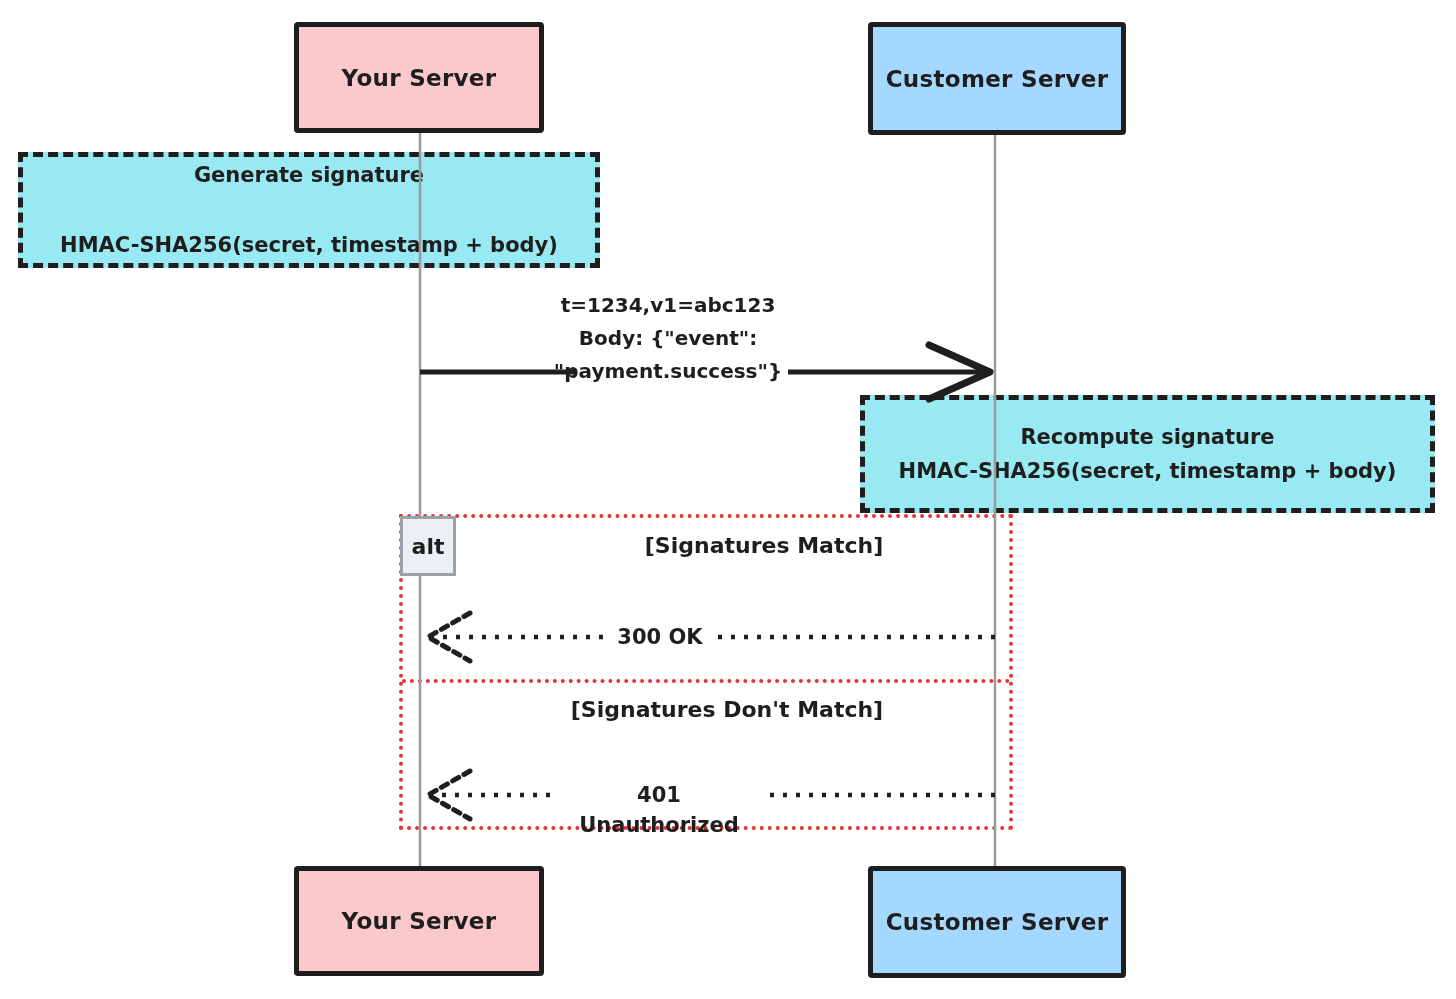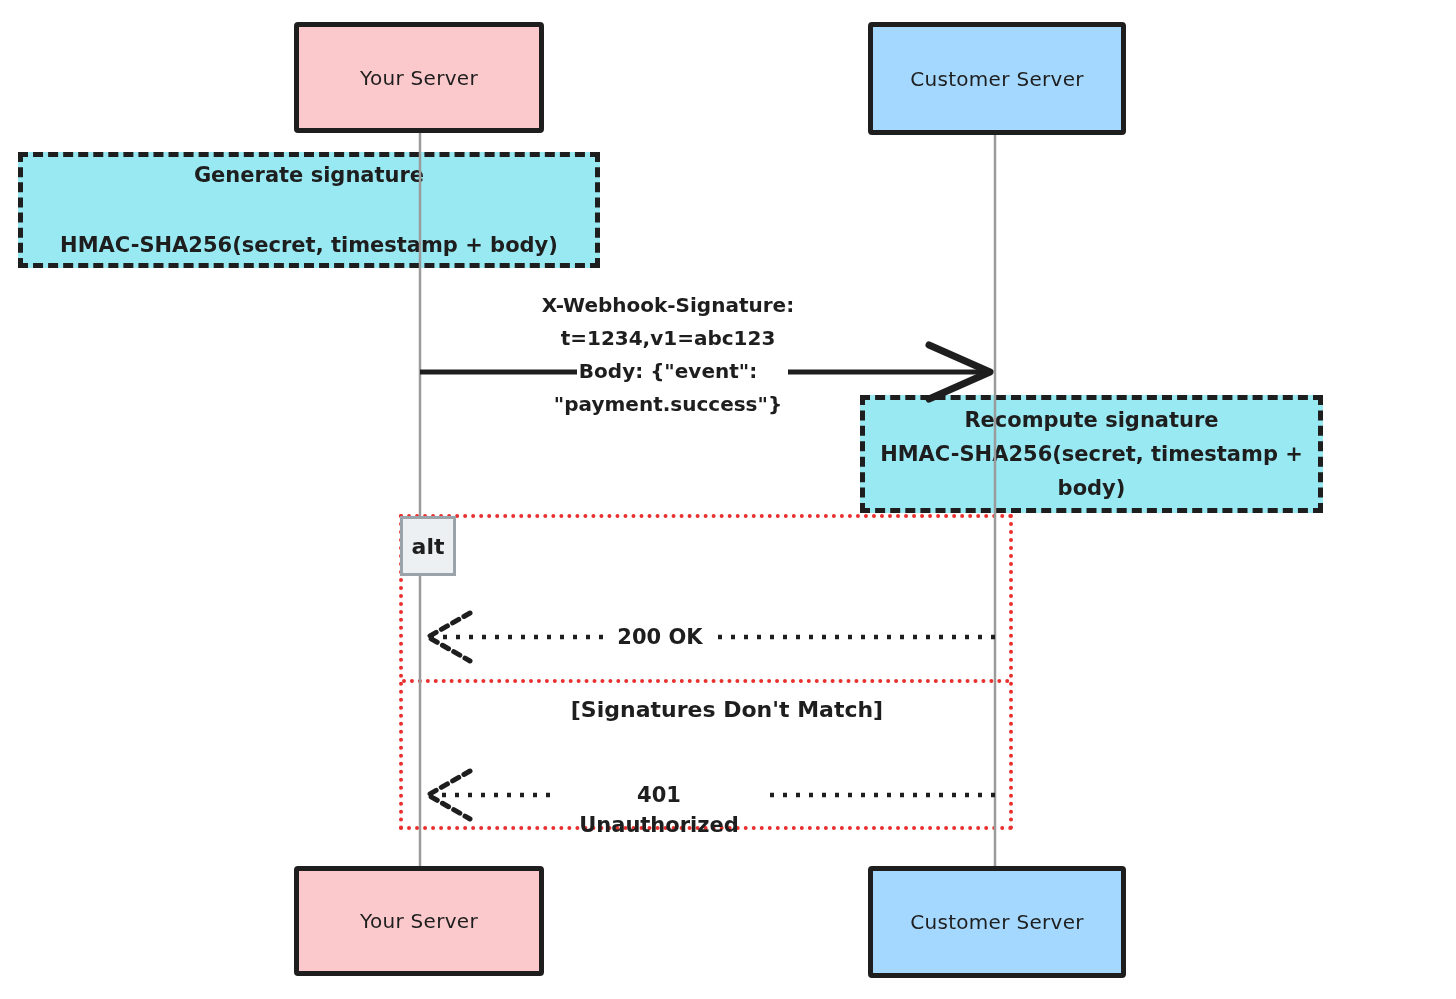--- a/index.html
+++ b/index.html
@@ -6,21 +6,21 @@
   .canvas {
     position:relative; width:1456px; height:999px; background:#ffffff;
     font-family:"DejaVu Sans", sans-serif; color:var(--stroke-black, #1e1e1e);
     overflow:hidden;
   }
   .abs { position:absolute; box-sizing:border-box; }
 
   .actor {
     display:flex; align-items:center; justify-content:center;
     border:5px solid var(--stroke-black); border-radius:4px;
-    font-size:20px; font-weight:normal; letter-spacing:0.3px;
+    font-size:23px; font-weight:bold; letter-spacing:0.3px;
     z-index:4;
   }
   .actor.pink { background:var(--actor-left-fill); }
   .actor.blue { background:var(--actor-right-fill); }
 
   .note {
     display:flex; flex-direction:column; align-items:center; justify-content:center;
     border:5px dashed var(--stroke-black); background:var(--note-fill);
     font-size:21px; font-weight:bold; line-height:34px; text-align:center;
     z-index:1;
@@ -48,21 +48,21 @@
 </head>
 <body>
 
 <div class="canvas">
 
   <div class="abs note" style="left:18px; top:152px; width:582px; height:116px;gap:36px;">
     <div>Generate signature</div>
     <div>HMAC-SHA256(secret, timestamp + body)</div>
   </div>
 
-  <div class="abs note" style="left:860px; top:395px; width:463px; height:118px;">
+  <div class="abs note" style="left:860px; top:395px; width:575px; height:118px;">
     <div>Recompute signature</div>
     <div>HMAC-SHA256(secret, timestamp + body)</div>
   </div>
 
   <div class="abs alt-frame" style="left:399px; top:514px; width:614px; height:316px;"></div>
   <div class="abs alt-divider" style="left:402px; top:679px; width:608px;"></div>
 
   <svg class="lines" width="1456" height="999">
     <line class="ln-life" x1="420" y1="133" x2="420" y2="866"></line>
     <line class="ln-life" x1="995" y1="135" x2="995" y2="866"></line>
@@ -93,28 +93,28 @@
     <span>Customer Server</span>
   </div>
   <div class="abs actor pink" style="left:294px; top:866px; width:250px; height:110px;">
     <span>Your Server</span>
   </div>
   <div class="abs actor blue" style="left:868px; top:866px; width:258px; height:112px;">
     <span>Customer Server</span>
   </div>
 
   <div class="abs msg" style="left:508px; top:289px; width:320px;">
-    <div>X-Webhook-Signature:</div>
     <div>t=1234,v1=abc123</div>
     <div>Body: {"event":</div>
     <div>"payment.success"}</div>
   </div>
 
   <div class="abs alt-label" style="left:400px; top:516px; width:56px; height:60px;">
     <span>alt</span>
   </div>
 
+  <div class="abs cond" style="left:564px; top:533px; width:400px;">[Signatures Match]</div>
   <div class="abs cond" style="left:507px; top:697px; width:440px;">[Signatures Don't Match]</div>
 
-  <div class="abs resp" style="left:605px; top:622px; width:110px;">200 OK</div>
+  <div class="abs resp" style="left:605px; top:622px; width:110px;">300 OK</div>
   <div class="abs resp" style="left:554px; top:780px; width:210px;">401 Unauthorized</div>
 
 </div>
 
 </body></html>

